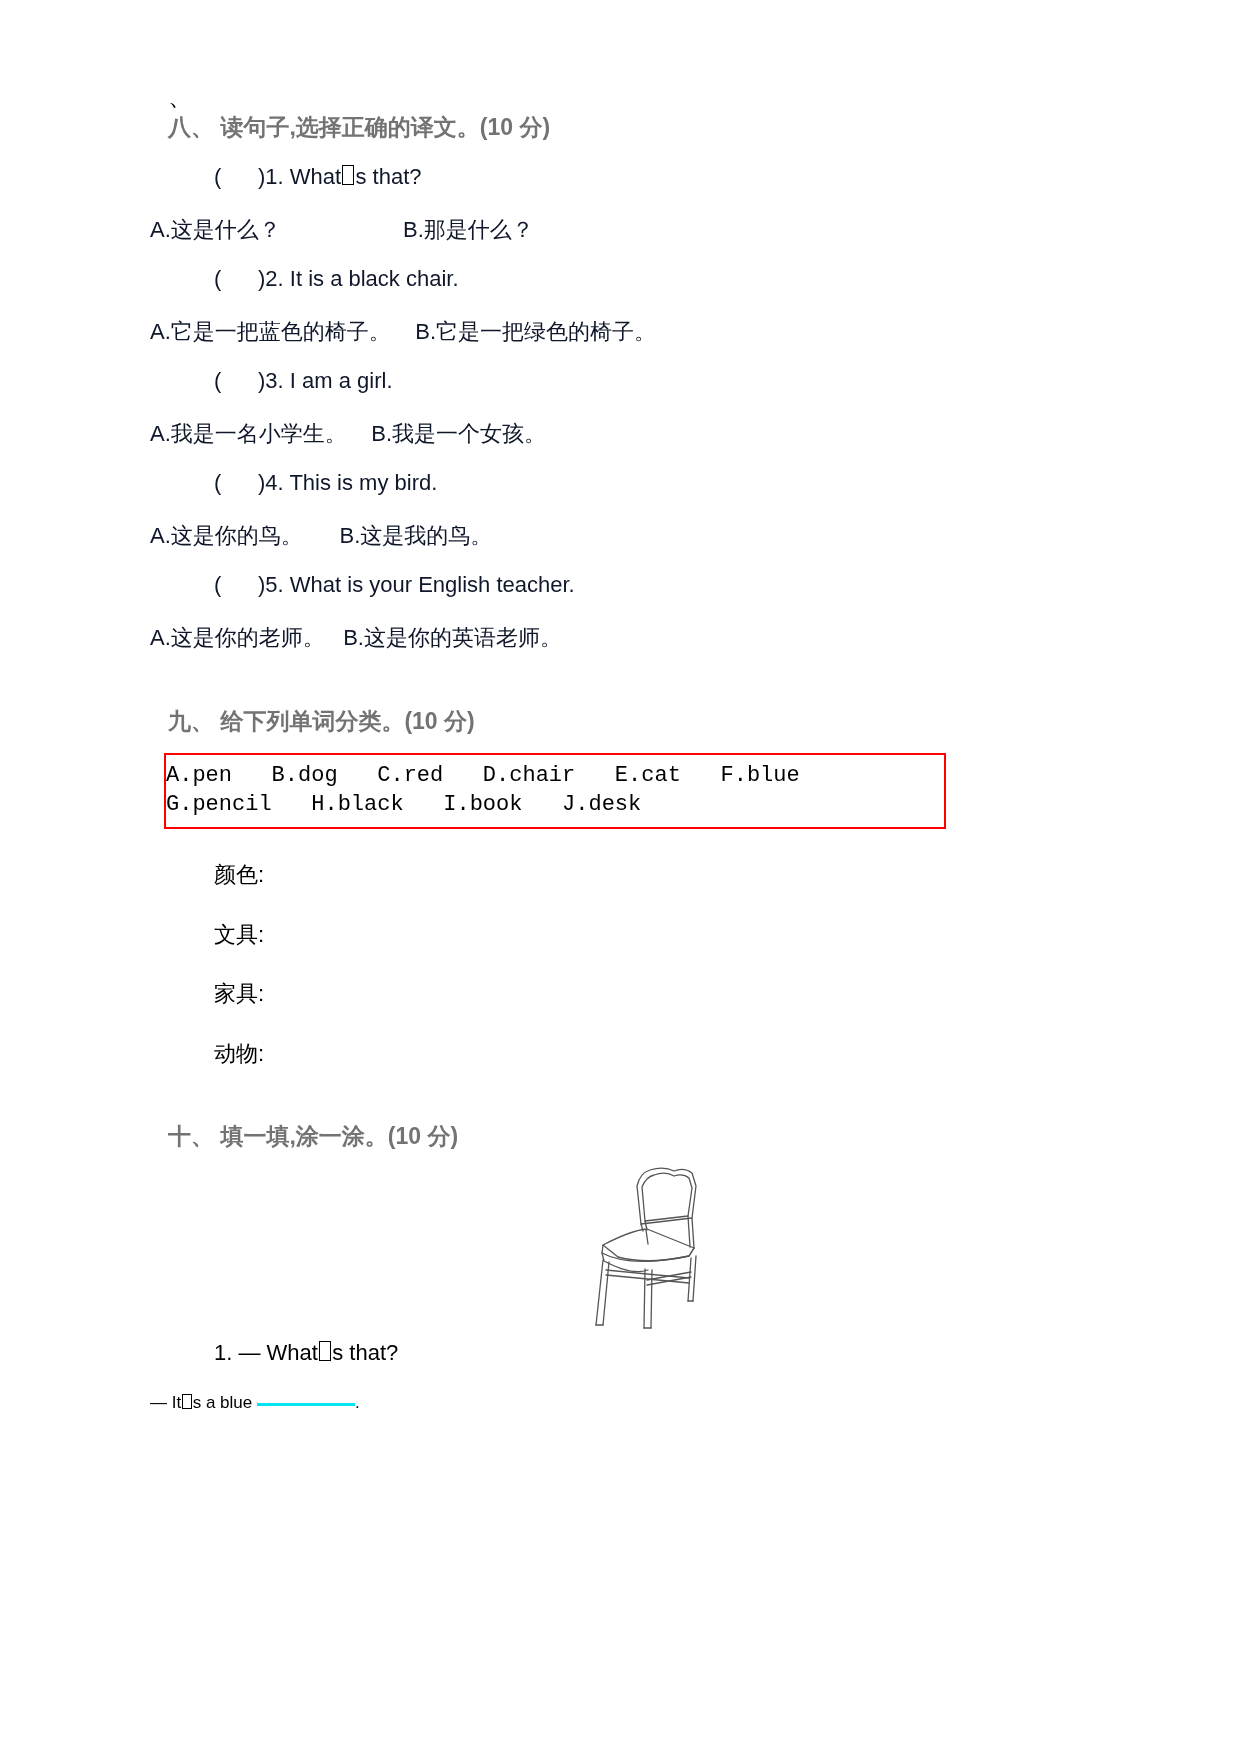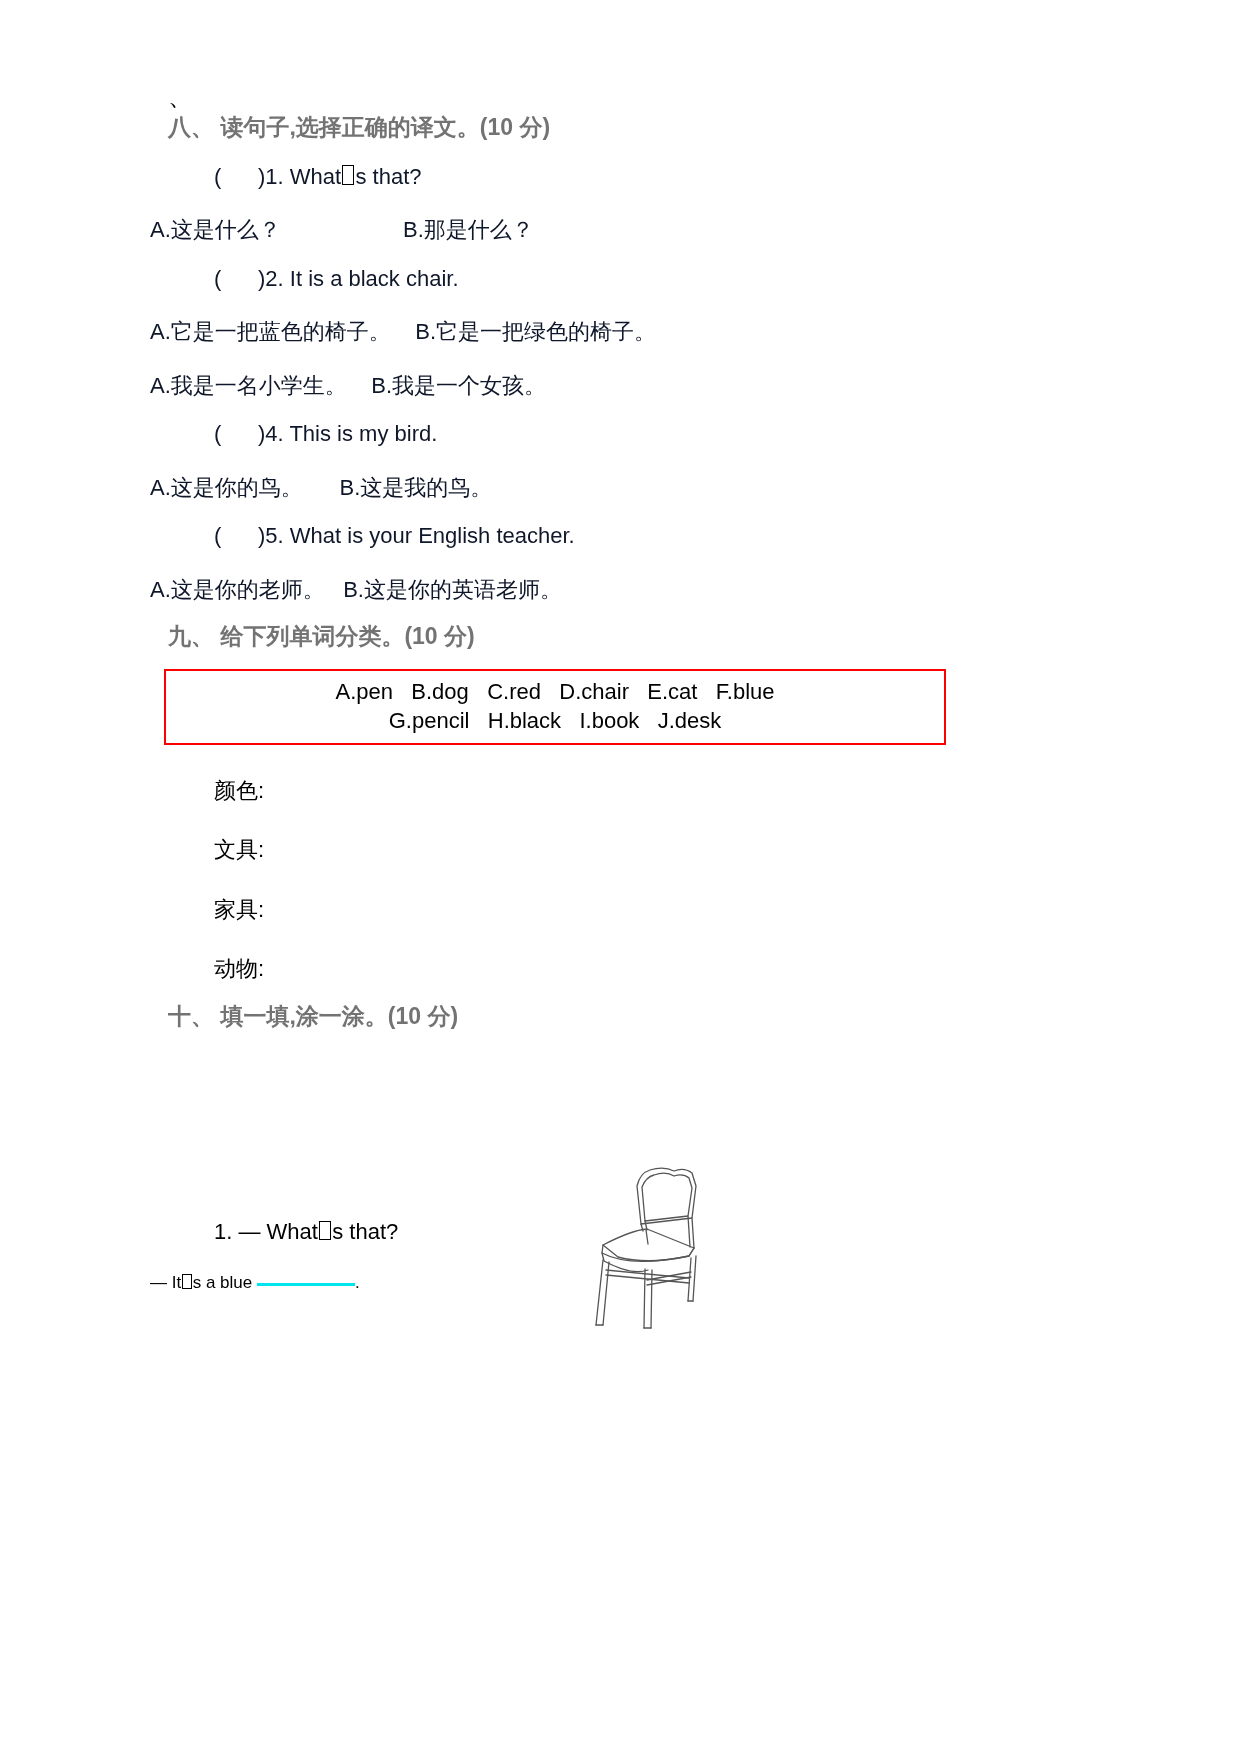--- a/index.html
+++ b/index.html
@@ -38,21 +38,21 @@
   }
 
   
   .section-heading {
     color: #737373;
     font-weight: bold;
     font-size: 23px;
     line-height: 1.2;
     white-space: pre;
   }
-  .sec-gap-top { margin-top: 20px; }
+  .sec-gap-top { margin-top: 56px; }
 
   
   .row {
     font-size: 22px;
     line-height: 1.25;
     white-space: pre;
     color: #0f172a;
   }
   .row.indent { padding-left: 46px; }
   .row.outdent { margin-left: -18px; }
@@ -60,21 +60,21 @@
   .gap-a { margin-top: 26px; }
 
   
   .wordbank {
     margin-top: 18px;
     margin-left: -4px;
     border: 2px solid #ff0000;
     width: 782px;
     box-sizing: border-box;
     padding: 6px 0 8px 0;
-    text-align: center;
+    font-family: Liberation Mono, monospace;
   }
   .wordbank-line {
     font-size: 22px;
     line-height: 1.32;
     white-space: pre;
     color: #000;
   }
 
   
   .category {
@@ -137,20 +137,21 @@
     <div class="stray-mark">、</div>
 
     <div class="section-heading">八、 读句子,选择正确的译文。(10 分)</div>
 
     <div class="row indent gap-q"><span>(      )</span><span>1.</span> <span>What</span><span class="tofu"></span><span>s that?</span></div>
     <div class="row outdent gap-a"><span>A.这是什么？</span><span>                    </span><span>B.那是什么？</span></div>
 
     <div class="row indent gap-q"><span>(      )</span><span>2.</span> <span>It is a black chair.</span></div>
     <div class="row outdent gap-a"><span>A.它是一把蓝色的椅子。</span><span>    </span><span>B.它是一把绿色的椅子。</span></div>
 
+    <div class="row indent gap-q"><span>(      )</span><span>3.</span> <span>I am a girl.</span></div>
     <div class="row outdent gap-a"><span>A.我是一名小学生。</span><span>    </span><span>B.我是一个女孩。</span></div>
 
     <div class="row indent gap-q"><span>(      )</span><span>4.</span> <span>This is my bird.</span></div>
     <div class="row outdent gap-a"><span>A.这是你的鸟。</span><span>      </span><span>B.这是我的鸟。</span></div>
 
     <div class="row indent gap-q"><span>(      )</span><span>5.</span> <span>What is your English teacher.</span></div>
     <div class="row outdent gap-a"><span>A.这是你的老师。</span><span>   </span><span>B.这是你的英语老师。</span></div>
 
     <div class="section-heading sec-gap-top">九、 给下列单词分类。(10 分)</div>
 

